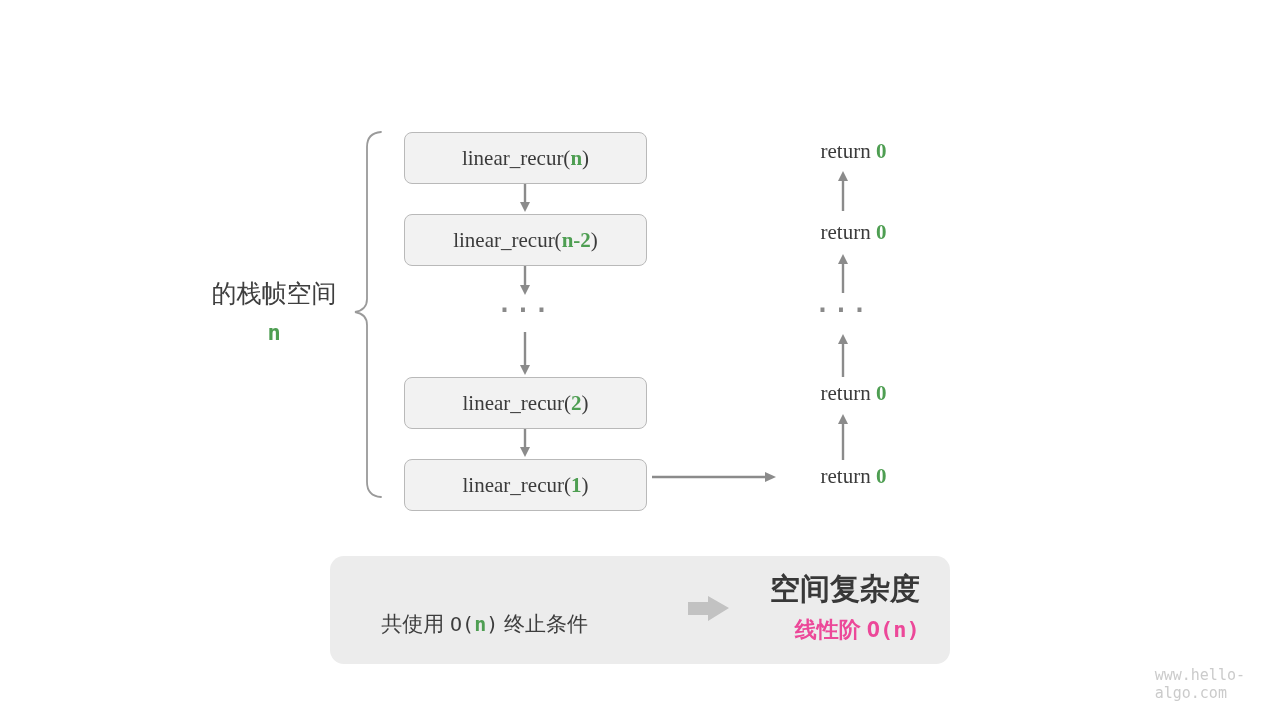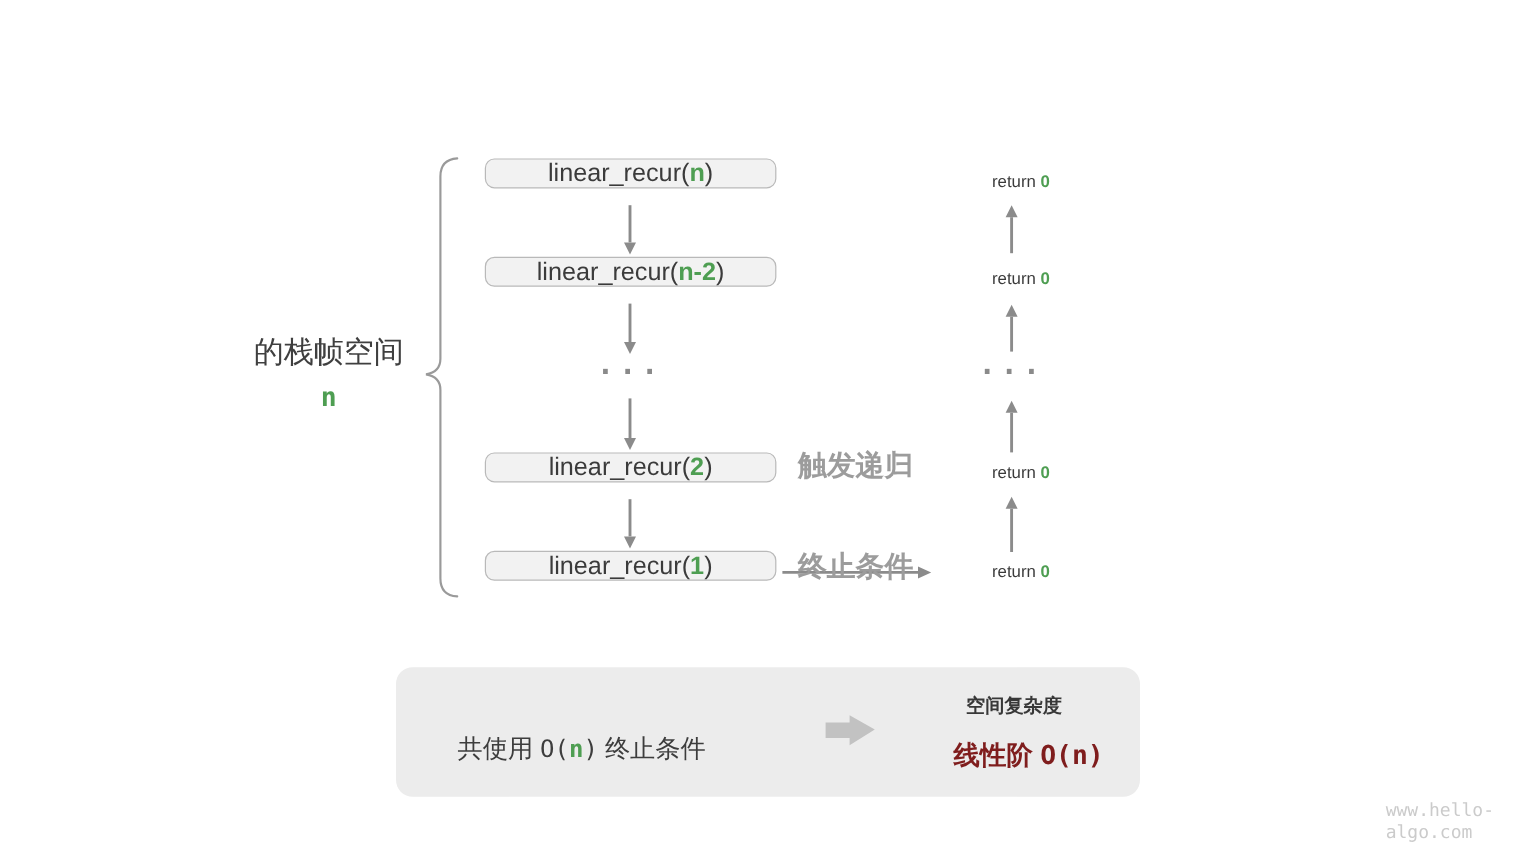--- a/index.html
+++ b/index.html
@@ -5,37 +5,37 @@
   html,body{margin:0;padding:0;background:#fff;}
   .stage{position:relative;width:1280px;height:720px;background:#ffffff;overflow:hidden;
          font-family:"Liberation Sans",sans-serif;}
   .abs{position:absolute;}
   .center{transform:translate(-50%,-50%);}
   .mono{font-family:"DejaVu Sans Mono",monospace;}
   .green{color:#4e9e52;font-weight:bold;}
   .code{color:#3b3b3b;}
   .overlay{position:absolute;left:0;top:0;z-index:2;pointer-events:none;}
   .col-header{font-size:26px;font-weight:bold;color:#a3a3a3;white-space:pre;z-index:3;}
-  .callbox{left:404px;width:243px;height:25px;background:#f2f2f2;border:1.5px solid #b9b9b9;
+  .callbox{left:404px;width:243px;height:52px;background:#f2f2f2;border:1.5px solid #b9b9b9;
            border-radius:8px;display:flex;align-items:center;justify-content:center;
            font-size:21px;white-space:pre;box-sizing:border-box;z-index:3;
-           font-family:Liberation Sans, sans-serif;}
-  .return-item{left:843px;font-size:14px;white-space:pre;z-index:3;
-               font-family:Liberation Sans, sans-serif;}
+           font-family:Liberation Serif, serif;}
+  .return-item{left:843px;font-size:21px;white-space:pre;z-index:3;
+               font-family:Liberation Serif, serif;}
   .dots{font-size:24px;font-weight:bold;letter-spacing:4px;color:#8a8a8a;z-index:3;
         font-family:"DejaVu Sans Mono",monospace;}
   .depth-label{font-size:25px;color:#3f3f3f;white-space:pre;z-index:3;}
   .depth-value{font-size:22px;z-index:3;}
   .trigger{font-size:24px;font-weight:bold;color:#9c9c9c;line-height:28px;text-align:center;
            white-space:pre;z-index:3;}
   .panel{left:330px;top:556px;width:620px;height:108px;background:#ececec;border-radius:14px;z-index:1;}
   .panel-line{font-size:21px;color:#3d3d3d;white-space:pre;z-index:3;}
   .panel-line .mono{font-size:20px;}
-  .result-title{font-size:16px;font-weight:bold;color:#383838;white-space:pre;z-index:3;}
-  .result-value{font-size:22px;font-weight:bold;color:#7f1d1d;white-space:pre;z-index:3;}
+  .result-title{font-size:30px;font-weight:bold;color:#383838;white-space:pre;z-index:3;}
+  .result-value{font-size:22px;font-weight:bold;color:#ec4899;white-space:pre;z-index:3;}
   .watermark{font-size:15px;color:#cbcbcb;transform:translate(-100%,-50%);z-index:3;
              font-family:"DejaVu Sans Mono",monospace;}
 </style>
 </head>
 <body>
 
 <div class="stage">
 
   <div class="abs panel"></div>
 
@@ -111,24 +111,20 @@
   <div class="abs center return-item" style="top:232px;">
     <span class="code">return </span><span class="green">0</span>
   </div>
   <div class="abs center return-item" style="top:393px;">
     <span class="code">return </span><span class="green">0</span>
   </div>
   <div class="abs center return-item" style="top:476px;">
     <span class="code">return </span><span class="green">0</span>
   </div>
 
-  <div class="abs center trigger" style="left:713px;top:431px;">
-    <span style="display:block;">触发递归</span>
-    <span style="display:block;">终止条件</span>
-  </div>
 
   <div class="abs center panel-line" style="left:473px;top:624px;">
     <span>共使用 </span><span class="mono">O(</span><span class="green mono">n</span><span class="mono">)</span><span> 终止条件</span>
   </div>
   <div class="abs center result-title" style="left:845px;top:589px;">空间复杂度</div>
   <div class="abs center result-value" style="left:845px;top:630px;">
     <span>线性阶 </span><span class="mono">O(n)</span>
   </div>
 
   <div class="abs watermark" style="left:1245px;top:684px;">www.hello-algo.com</div>

